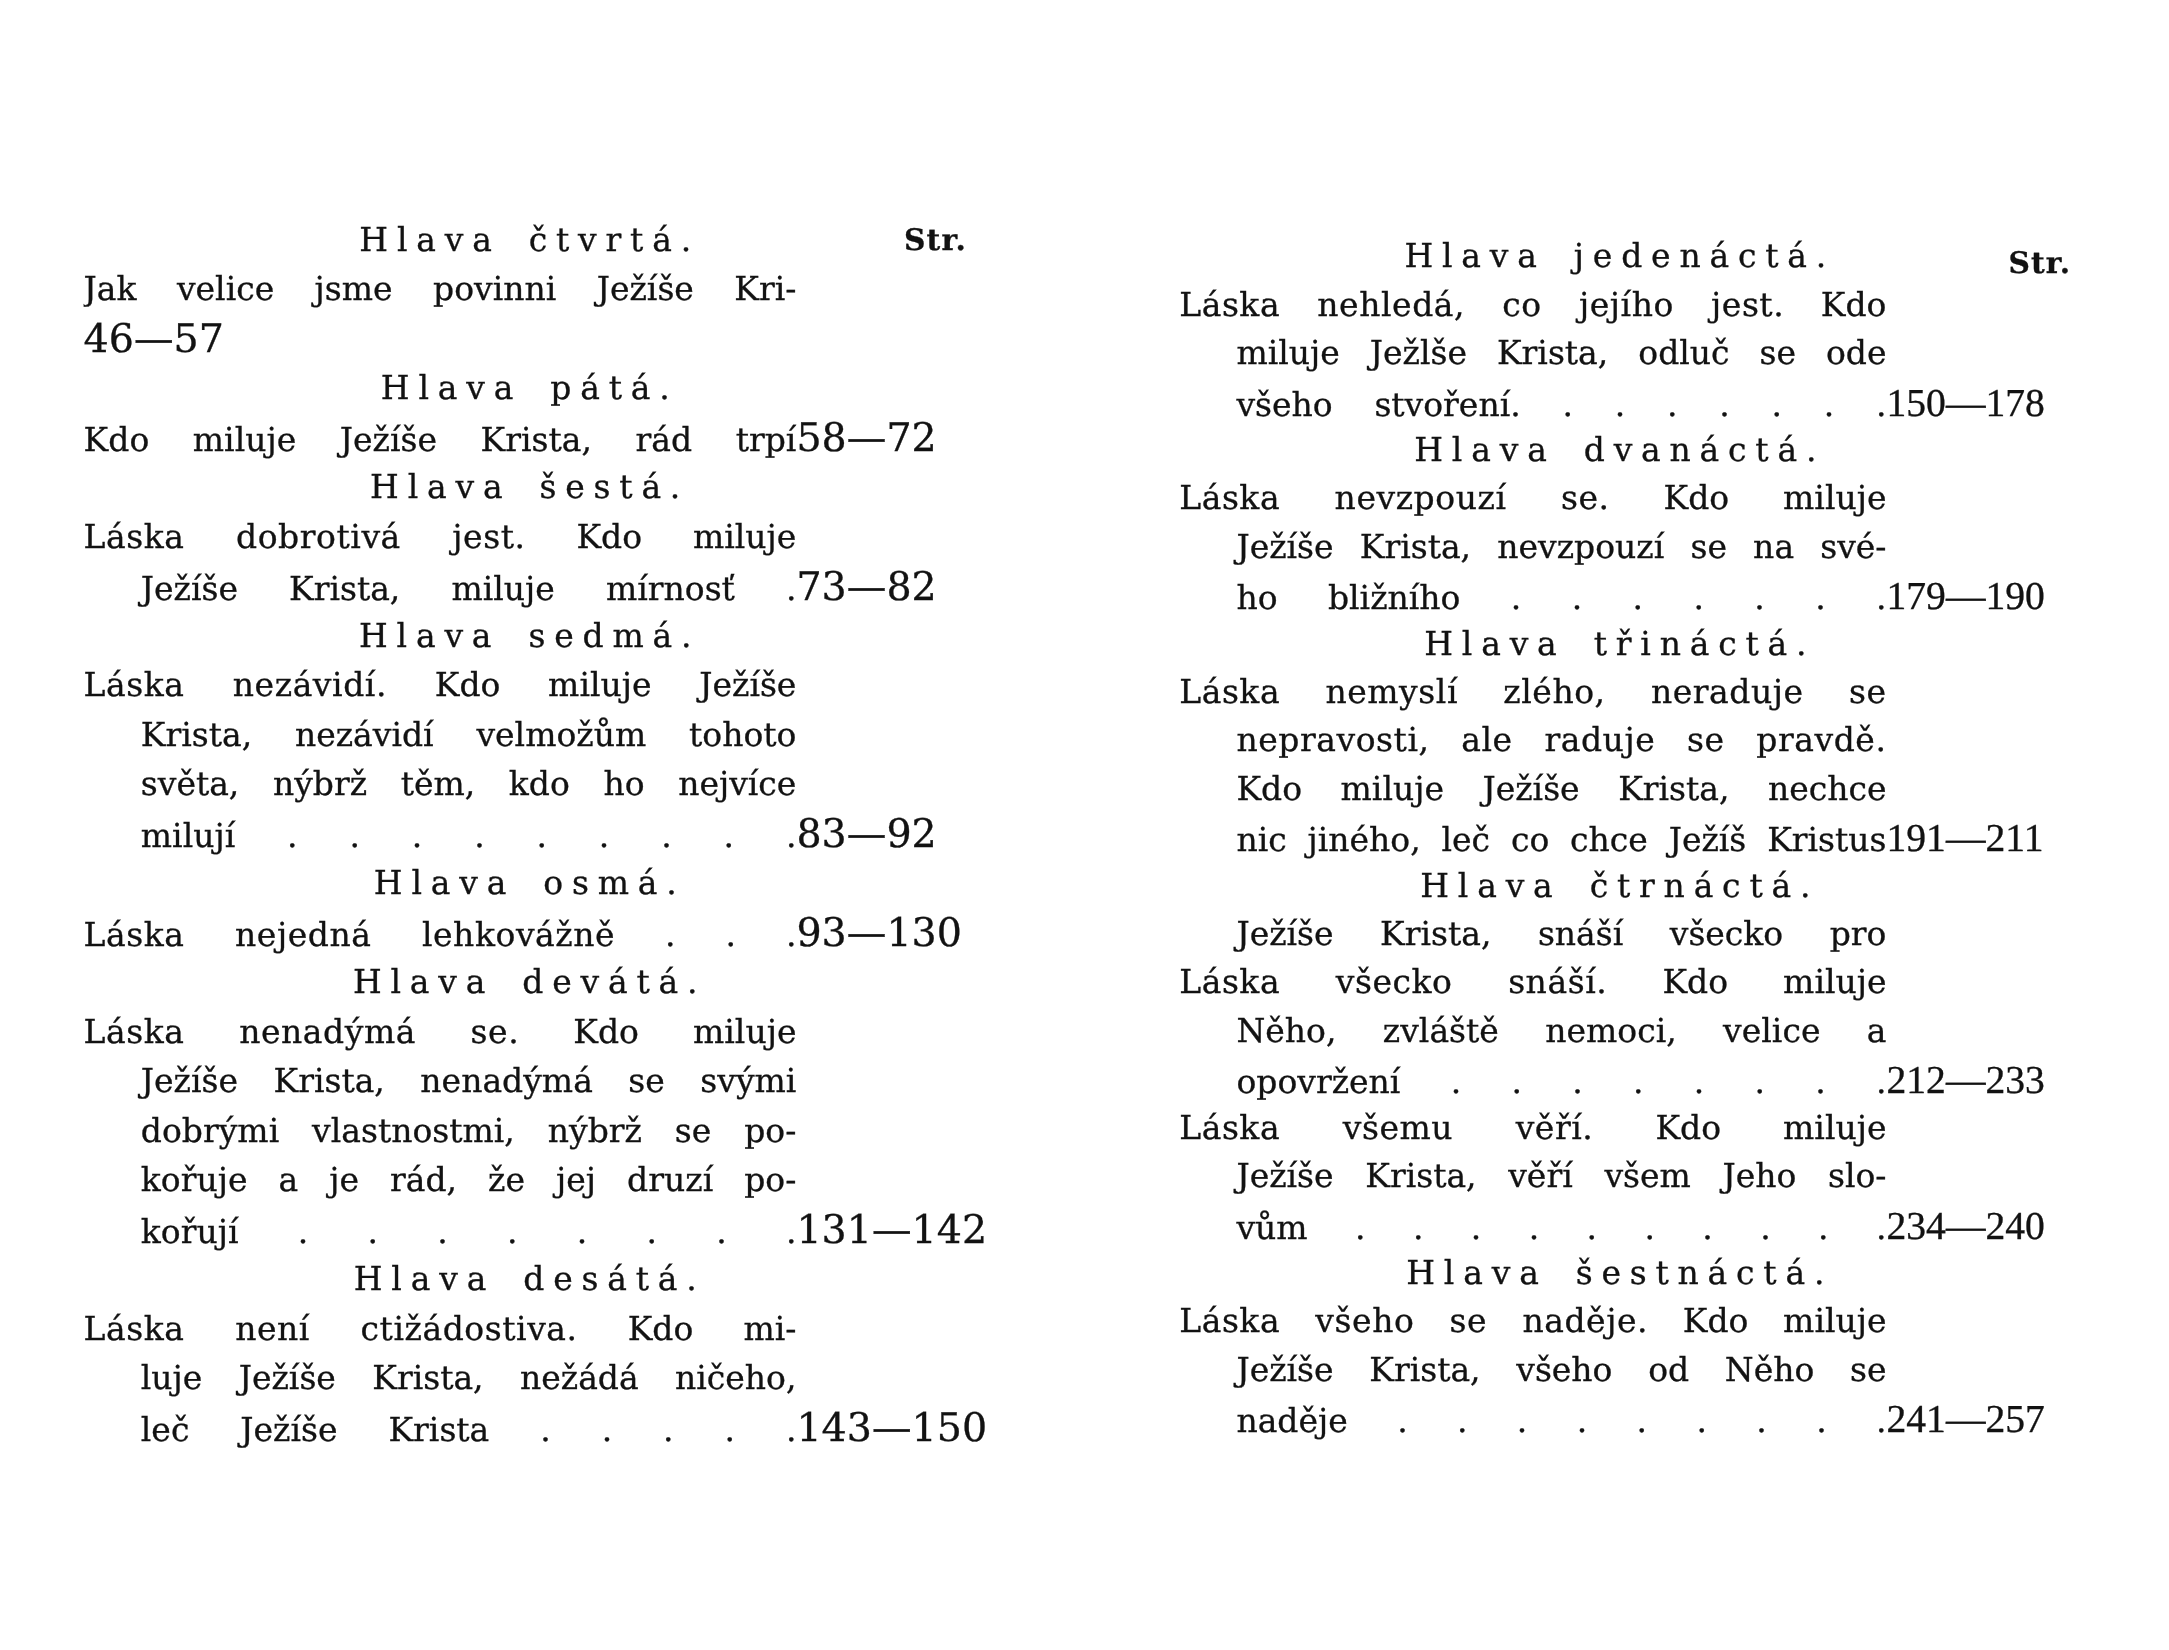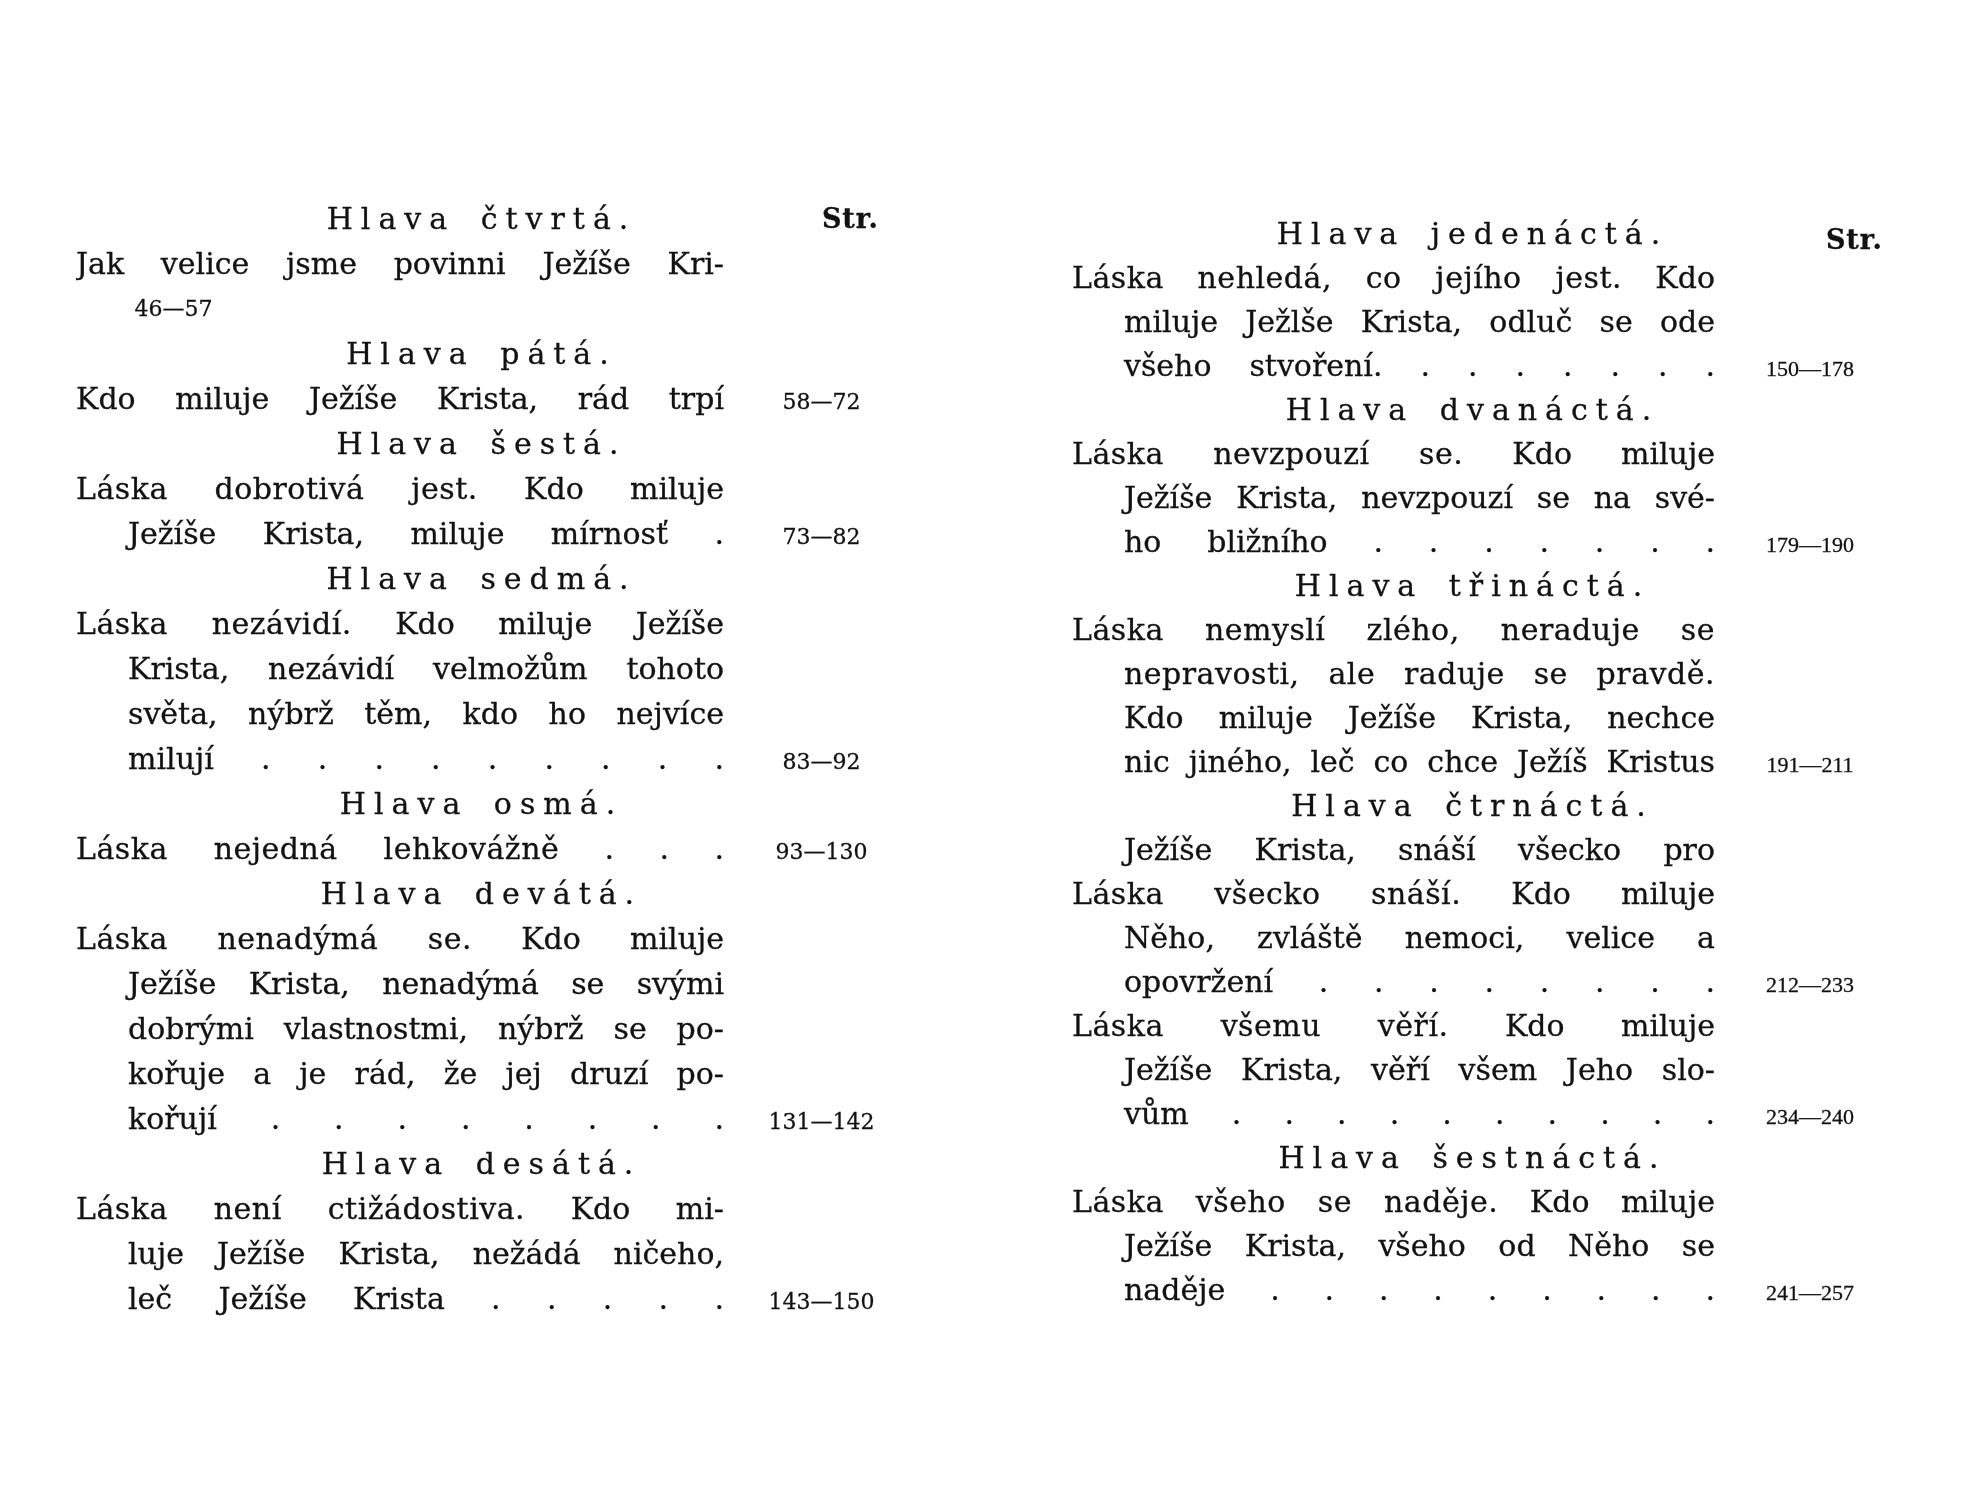--- a/index.html
+++ b/index.html
@@ -31,22 +31,22 @@
   .txt{
     flex:1 1 auto;
     text-align:justify;
     text-align-last:justify;
     overflow:hidden;
   }
   .indent .txt{padding-left:52px;}
   .pg{
     flex:0 0 auto;
     width:195px;
-    text-align:center;
-    font-size:22px;
+    text-align:left;
+    font-size:36px;
     white-space:nowrap;
   }
   .col-right .pg{width:190px;font-family:Liberation Serif, serif;}
   .b{font-weight:normal;letter-spacing:0.5px;}
   .dots{white-space:nowrap;}
   .str{
     position:absolute;
     font-weight:bold;
     font-size:27px;
     letter-spacing:1px;

